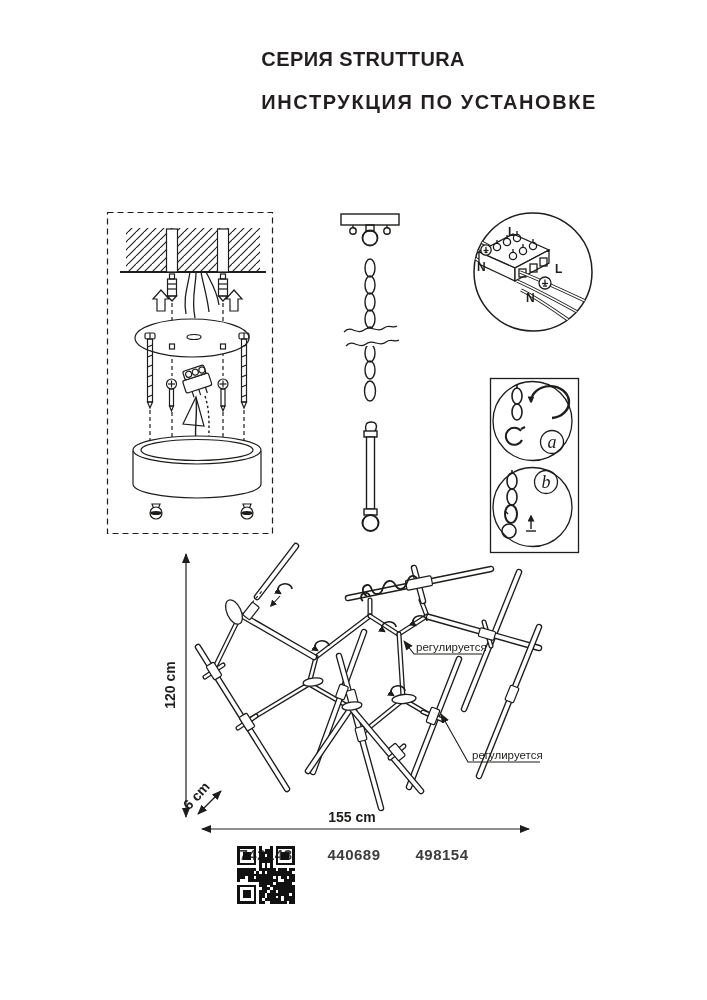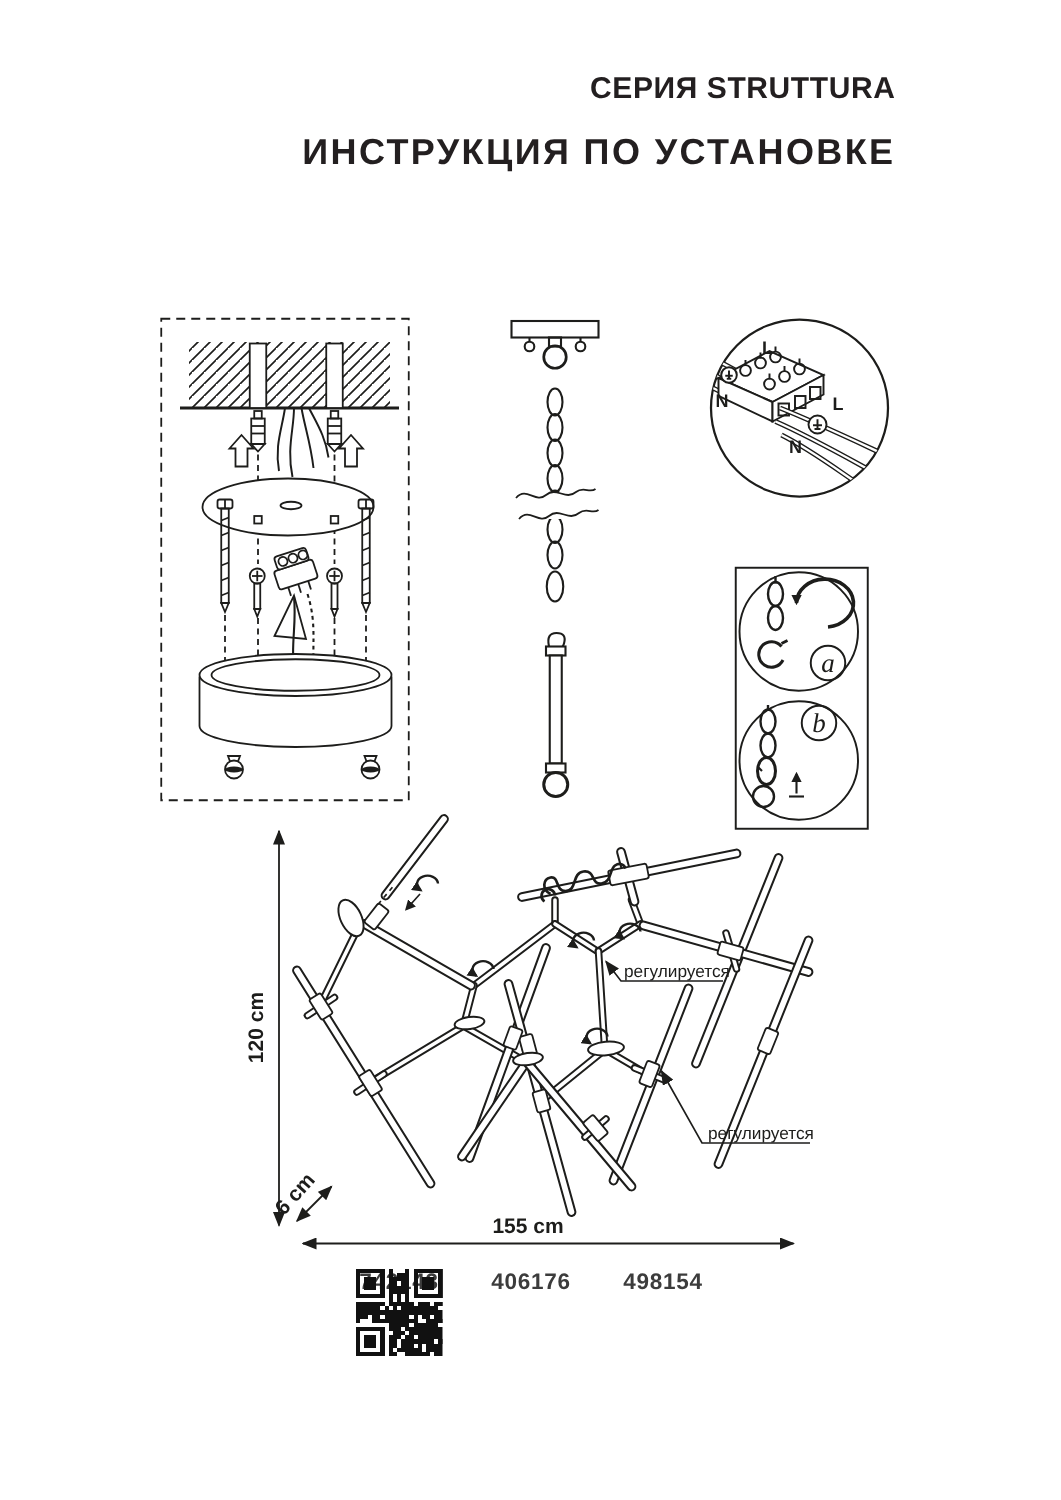--- a/index.html
+++ b/index.html
@@ -1,20 +1,20 @@
 <!DOCTYPE html>
 <html><head>
 <meta charset="utf-8">
 <style>
   html,body{margin:0;padding:0;background:#fff;}
   body{width:707px;height:1000px;position:relative;overflow:hidden;
        font-family:"Liberation Sans",sans-serif;color:#231f20;}
-  .header{position:absolute;top:45px;right:110px;text-align:right;font-weight:bold;}
+  .header{position:absolute;top:45px;right:110px;font-weight:bold;}
   .header .series{font-size:20px;line-height:28px;letter-spacing:.4px;}
-  .header .instr{font-size:24px;line-height:26px;letter-spacing:1.6px;margin-top:16px;}
+  .header .instr{font-size:20px;line-height:26px;letter-spacing:1.6px;margin-top:16px;}
   svg{position:absolute;left:0;top:0;}
   .qr-row{position:absolute;left:237px;top:846px;display:flex;gap:30px;}
   .qr-item{width:58px;text-align:center;}
   .qr-item .code{font-size:15px;font-weight:bold;color:#3c3c3c;margin-bottom:5px;letter-spacing:.5px;}
   text{font-family:"Liberation Sans",sans-serif;fill:#1d1d1b;}
   .dimtxt{font-size:14px;font-weight:bold;}
   .adjtxt{font-size:11.5px;}
   .lntxt{font-size:12px;font-weight:bold;}
   .abtxt{font-family:"Liberation Serif",serif;font-style:italic;font-size:18px;}
 </style>
@@ -610,21 +610,21 @@
         <rect x="6" y="20" width="1" height="1" fill="#111111"></rect>
         <rect x="8" y="20" width="1" height="1" fill="#111111"></rect>
         <rect x="9" y="20" width="1" height="1" fill="#111111"></rect>
         <rect x="12" y="20" width="1" height="1" fill="#111111"></rect>
         <rect x="14" y="20" width="1" height="1" fill="#111111"></rect>
         <rect x="15" y="20" width="1" height="1" fill="#111111"></rect>
         <rect x="17" y="20" width="1" height="1" fill="#111111"></rect>
       </svg>
   </div>
   <div class="qr-item">
-    <div class="code">406176</div>
+    <div class="code">440689</div>
     <svg class="qr" width="58" height="58" viewBox="0 0 21 21" shape-rendering="crispEdges">
         <rect x="0" y="0" width="1" height="1" fill="#111111"></rect>
         <rect x="1" y="0" width="1" height="1" fill="#111111"></rect>
         <rect x="2" y="0" width="1" height="1" fill="#111111"></rect>
         <rect x="3" y="0" width="1" height="1" fill="#111111"></rect>
         <rect x="4" y="0" width="1" height="1" fill="#111111"></rect>
         <rect x="5" y="0" width="1" height="1" fill="#111111"></rect>
         <rect x="6" y="0" width="1" height="1" fill="#111111"></rect>
         <rect x="14" y="0" width="1" height="1" fill="#111111"></rect>
         <rect x="15" y="0" width="1" height="1" fill="#111111"></rect>

